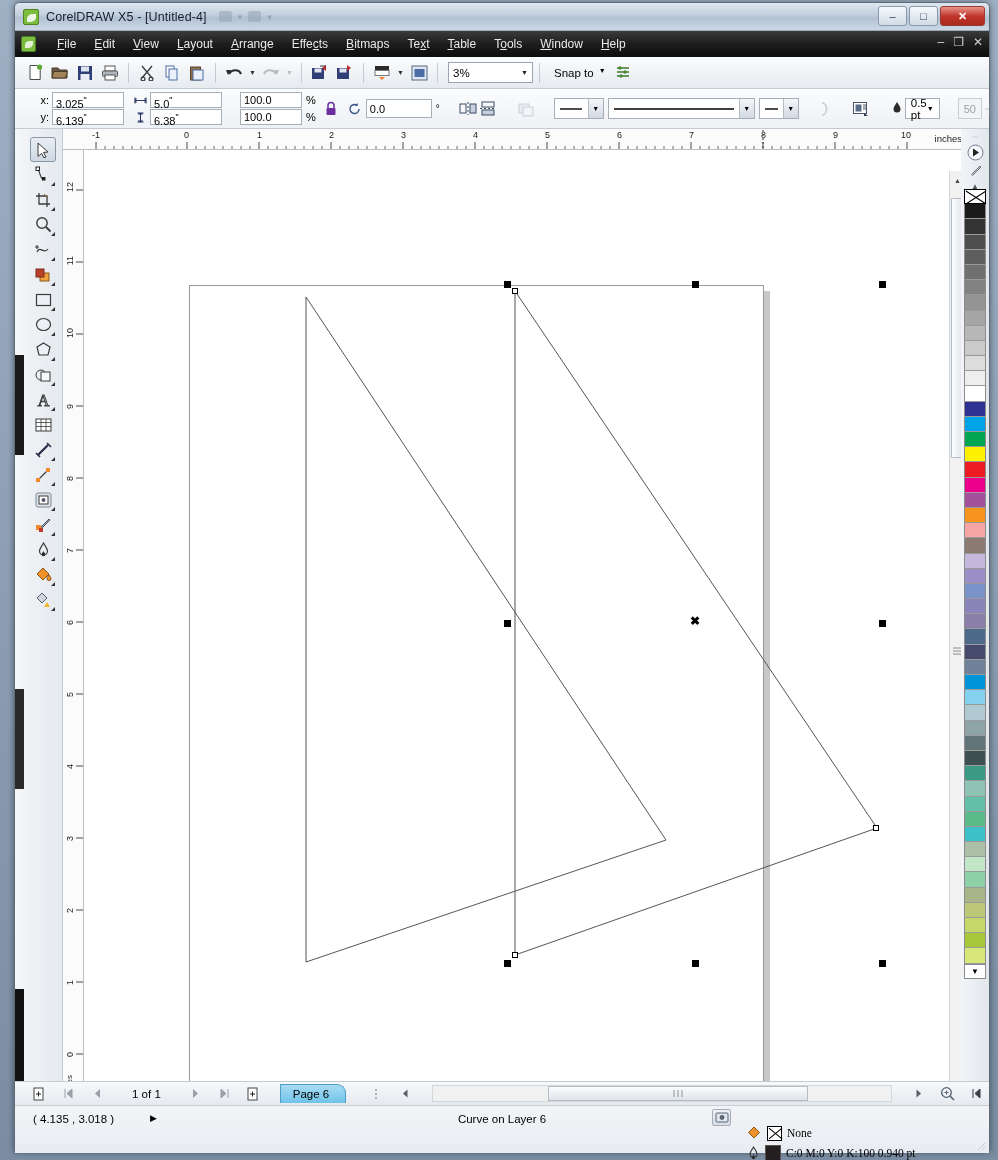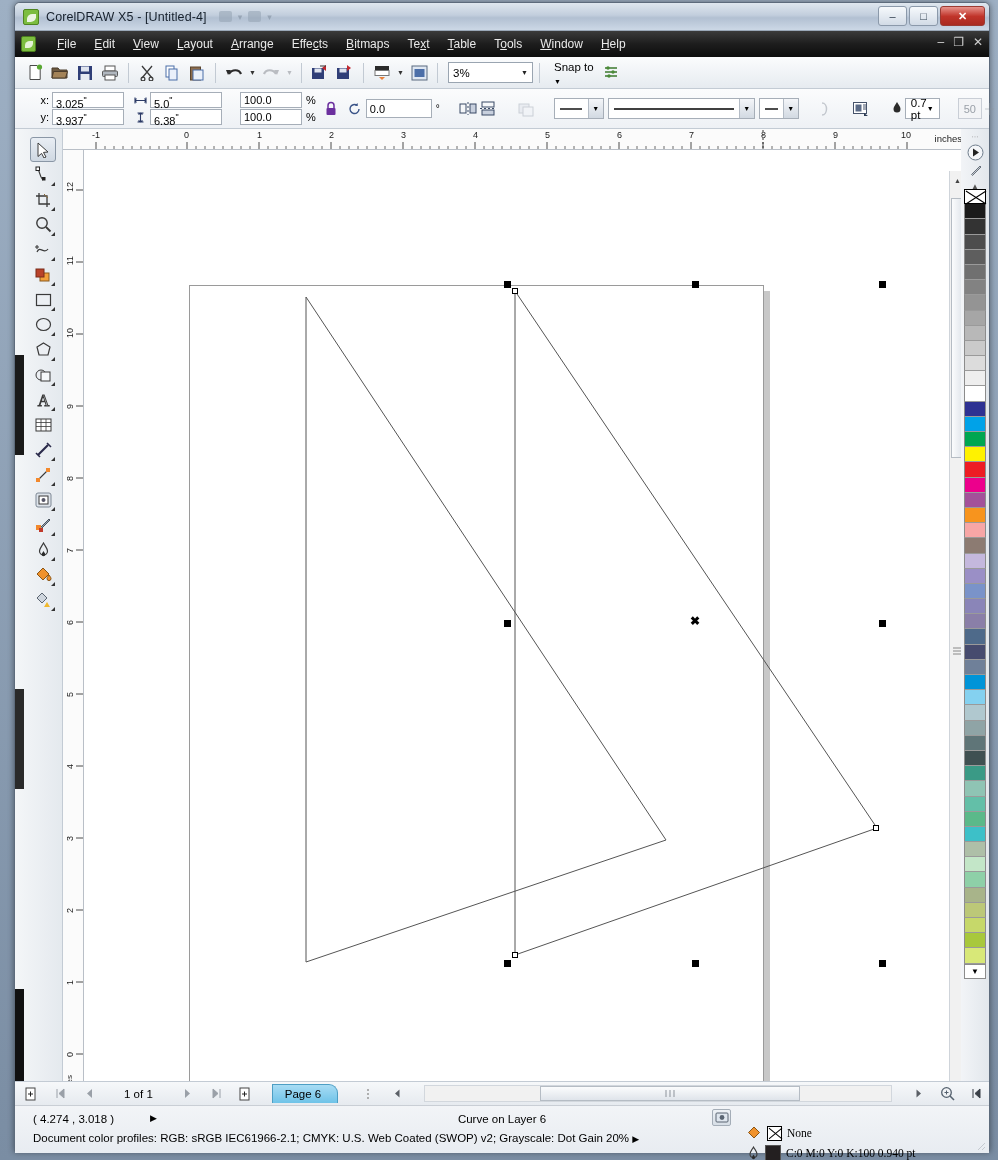--- a/index.html
+++ b/index.html
@@ -53,21 +53,21 @@
       background:linear-gradient(180deg,#fbfcfd,#e6ebf0); border-bottom:1px solid #c3cbd4;
       display:flex; align-items:center; padding-left:8px; gap:1px; }
   .tb-ico { width:24px; height:24px; display:flex; align-items:center; justify-content:center;
       border:1px solid transparent; border-radius:3px; position:relative; }
   .tb-sep { width:1px; height:20px; background:#c2cad3; margin:0 5px; }
   .tb-caret{ width:11px;height:22px;display:flex;align-items:center;justify-content:center;
       font-size:7px;color:#333;}
   .zoom-combo { width:85px; height:21px; background:#fff; border:1px solid #9aa5b1;
       display:flex; align-items:center; padding:0 4px; font-size:11.5px; margin-left:4px;}
   .zoom-combo .arw { margin-left:auto; font-size:7px; color:#222; }
-  .snapto { display:flex; align-items:flex-start; gap:5px; margin-left:8px; font-size:11.5px;flex-direction:column;}
+  .snapto { display:flex; align-items:flex-start; gap:5px; margin-left:8px; font-size:11.5px;}
 
   
   .propbar { position:absolute; left:0; top:86px; width:100%; height:40px;
       background:linear-gradient(180deg,#fbfcfd,#eef1f5); border-bottom:1px solid #c3cbd4;
       display:flex; align-items:center; padding-left:22px; gap:0; }
   .xy { display:flex; flex-direction:column; gap:1px; font-size:11px; }
   .xy-row{ display:flex; align-items:center; gap:3px; }
   .xy-lab{ width:12px; text-align:right; }
   .fld { background:#fff; border:1px solid #a6aeb8; height:16px; padding:0 3px;
       font-size:11px; line-height:15px; }
@@ -141,21 +141,21 @@
   .swatch.none:before,.swatch.none:after{ content:""; position:absolute; left:-1px;top:50%;
       width:24px; height:1px; background:#000; transform-origin:center;}
   .swatch.none:before{ transform:rotate(33deg);}
   .swatch.none:after{ transform:rotate(-33deg);}
   .pal-scroll-dn{ width:22px;height:15px;margin:0 auto;background:#fff;border:1px solid #8c8c8c;
       display:flex;align-items:center;justify-content:center;font-size:8px;}
 
   
   .pagebar{ position:absolute; left:0; top:1078px; width:100%; height:24px;
       background:linear-gradient(180deg,#f6f8fa,#e6eaef); border-top:1px solid #c3cbd4;
-      display:flex; align-items:center; padding-left:8px; font-size:11.5px; gap:12px;}
+      display:flex; align-items:center; padding-left:16px; font-size:11.5px; gap:12px;}
   .nav-btn{ width:17px;height:17px;display:flex;align-items:center;justify-content:center;
       font-size:9px;color:#555;}
   .pgcount{ padding:0 14px; font-size:11.5px;}
   .pgtab{ height:19px; background:linear-gradient(180deg,#a8dcf4,#6fc3e8);
       border:1px solid #4d9ec4; border-bottom:none; border-radius:0 9px 0 0;
       padding:0 16px 0 12px; display:flex; align-items:center; font-size:11.5px; margin-left:6px;}
   .hsb{ flex:1; height:17px; margin:0 6px; background:#f1f1f1; border:1px solid #d2d7dd;
       position:relative; display:flex; align-items:center;}
   .hsb-thumb{ position:absolute; left:115px; width:260px; height:15px;
       background:linear-gradient(180deg,#fbfcfd,#dfe4ea); border:1px solid #b5bcc4;
@@ -343,21 +343,21 @@
   </div>
 
   <div class="propbar">
     <div class="xy">
       <div class="xy-row">
         <span class="xy-lab">x:</span>
         <span class="fld" style="width:72px"><span>3.025</span><span class="unit">"</span></span>
       </div>
       <div class="xy-row">
         <span class="xy-lab">y:</span>
-        <span class="fld" style="width:72px"><span>3.937</span><span class="unit">"</span></span>
+        <span class="fld" style="width:72px"><span>6.139</span><span class="unit">"</span></span>
       </div>
     </div>
     <div class="wh">
       <div class="xy-row">
         <span>
               <svg width="13" height="9" viewBox="0 0 13 9">
                 <path d="M1 4.5h11M1 1.5v6M12 1.5v6M2.5 2.5L1 4.5l1.5 2M10.5 2.5L12 4.5l-1.5 2" stroke="#2b3a66" stroke-width="1.1" fill="none"></path>
               </svg>
             </span>
         <span class="fld" style="width:72px"><span>5.0</span><span class="unit">"</span></span>
@@ -460,21 +460,21 @@
             <path d="M12 12l4 3-4 0z" fill="#2b3a52"></path>
           </svg>
         </div>
     <div class="pb-sep"></div>
     <div class="tb-ico">
       <svg width="14" height="16" viewBox="0 0 14 16">
             <path d="M7 1c2 3.5 3.5 5 3.5 7a3.5 3.5 0 11-7 0C3.5 6 5 4.5 7 1z" fill="#2b2b2b"></path>
           </svg>
         </div>
     <div class="ptfld">
-      <span>0.7 pt</span>
+      <span>0.5 pt</span>
       <span class="arw">▼</span>
     </div>
     <div class="pb-sep"></div>
     <div class="dim50">50</div>
     <div class="tb-ico" style="opacity:.45">
       <svg width="13" height="14" viewBox="0 0 13 14">
             <path d="M6.5 1v12M2 7h9" stroke="#8e959e" stroke-width="1.2"></path>
           </svg>
         </div>
   </div>
@@ -958,28 +958,24 @@
         </div>
     <div class="nav-btn" style="margin-right:4px">
       <svg width="11" height="11" viewBox="0 0 11 11">
             <path d="M2 1v9M9 1L4 5.5 9 10z" fill="#3a4048" stroke="#3a4048"></path>
           </svg>
         </div>
   </div>
 
   <div class="statusbar">
     <div class="sb-row1">
-      <span class="sb-coords">( 4.274 , 3.018 )</span>
+      <span class="sb-coords">( 4.135 , 3.018 )</span>
       <span class="sb-arw">▶</span>
       <span class="sb-obj">Curve on Layer 6</span>
     </div>
-    <span class="sb-profiles">
-      <span>Document color profiles: RGB: sRGB IEC61966-2.1; CMYK: U.S. Web Coated (SWOP) v2; Grayscale: Dot Gain 20%</span>
-      <span style="font-size:9px"> ▶</span>
-    </span>
 
     <div class="prev-btn">
       <svg width="14" height="12" viewBox="0 0 14 12">
             <rect x="1" y="1" width="12" height="9" rx="1" fill="#dfe6ee" stroke="#5a6572"></rect>
             <circle cx="7" cy="5.5" r="2.4" fill="#5a6572"></circle>
           </svg>
     </div>
 
     <div class="sb-right">
       <div class="sb-fill-row">

